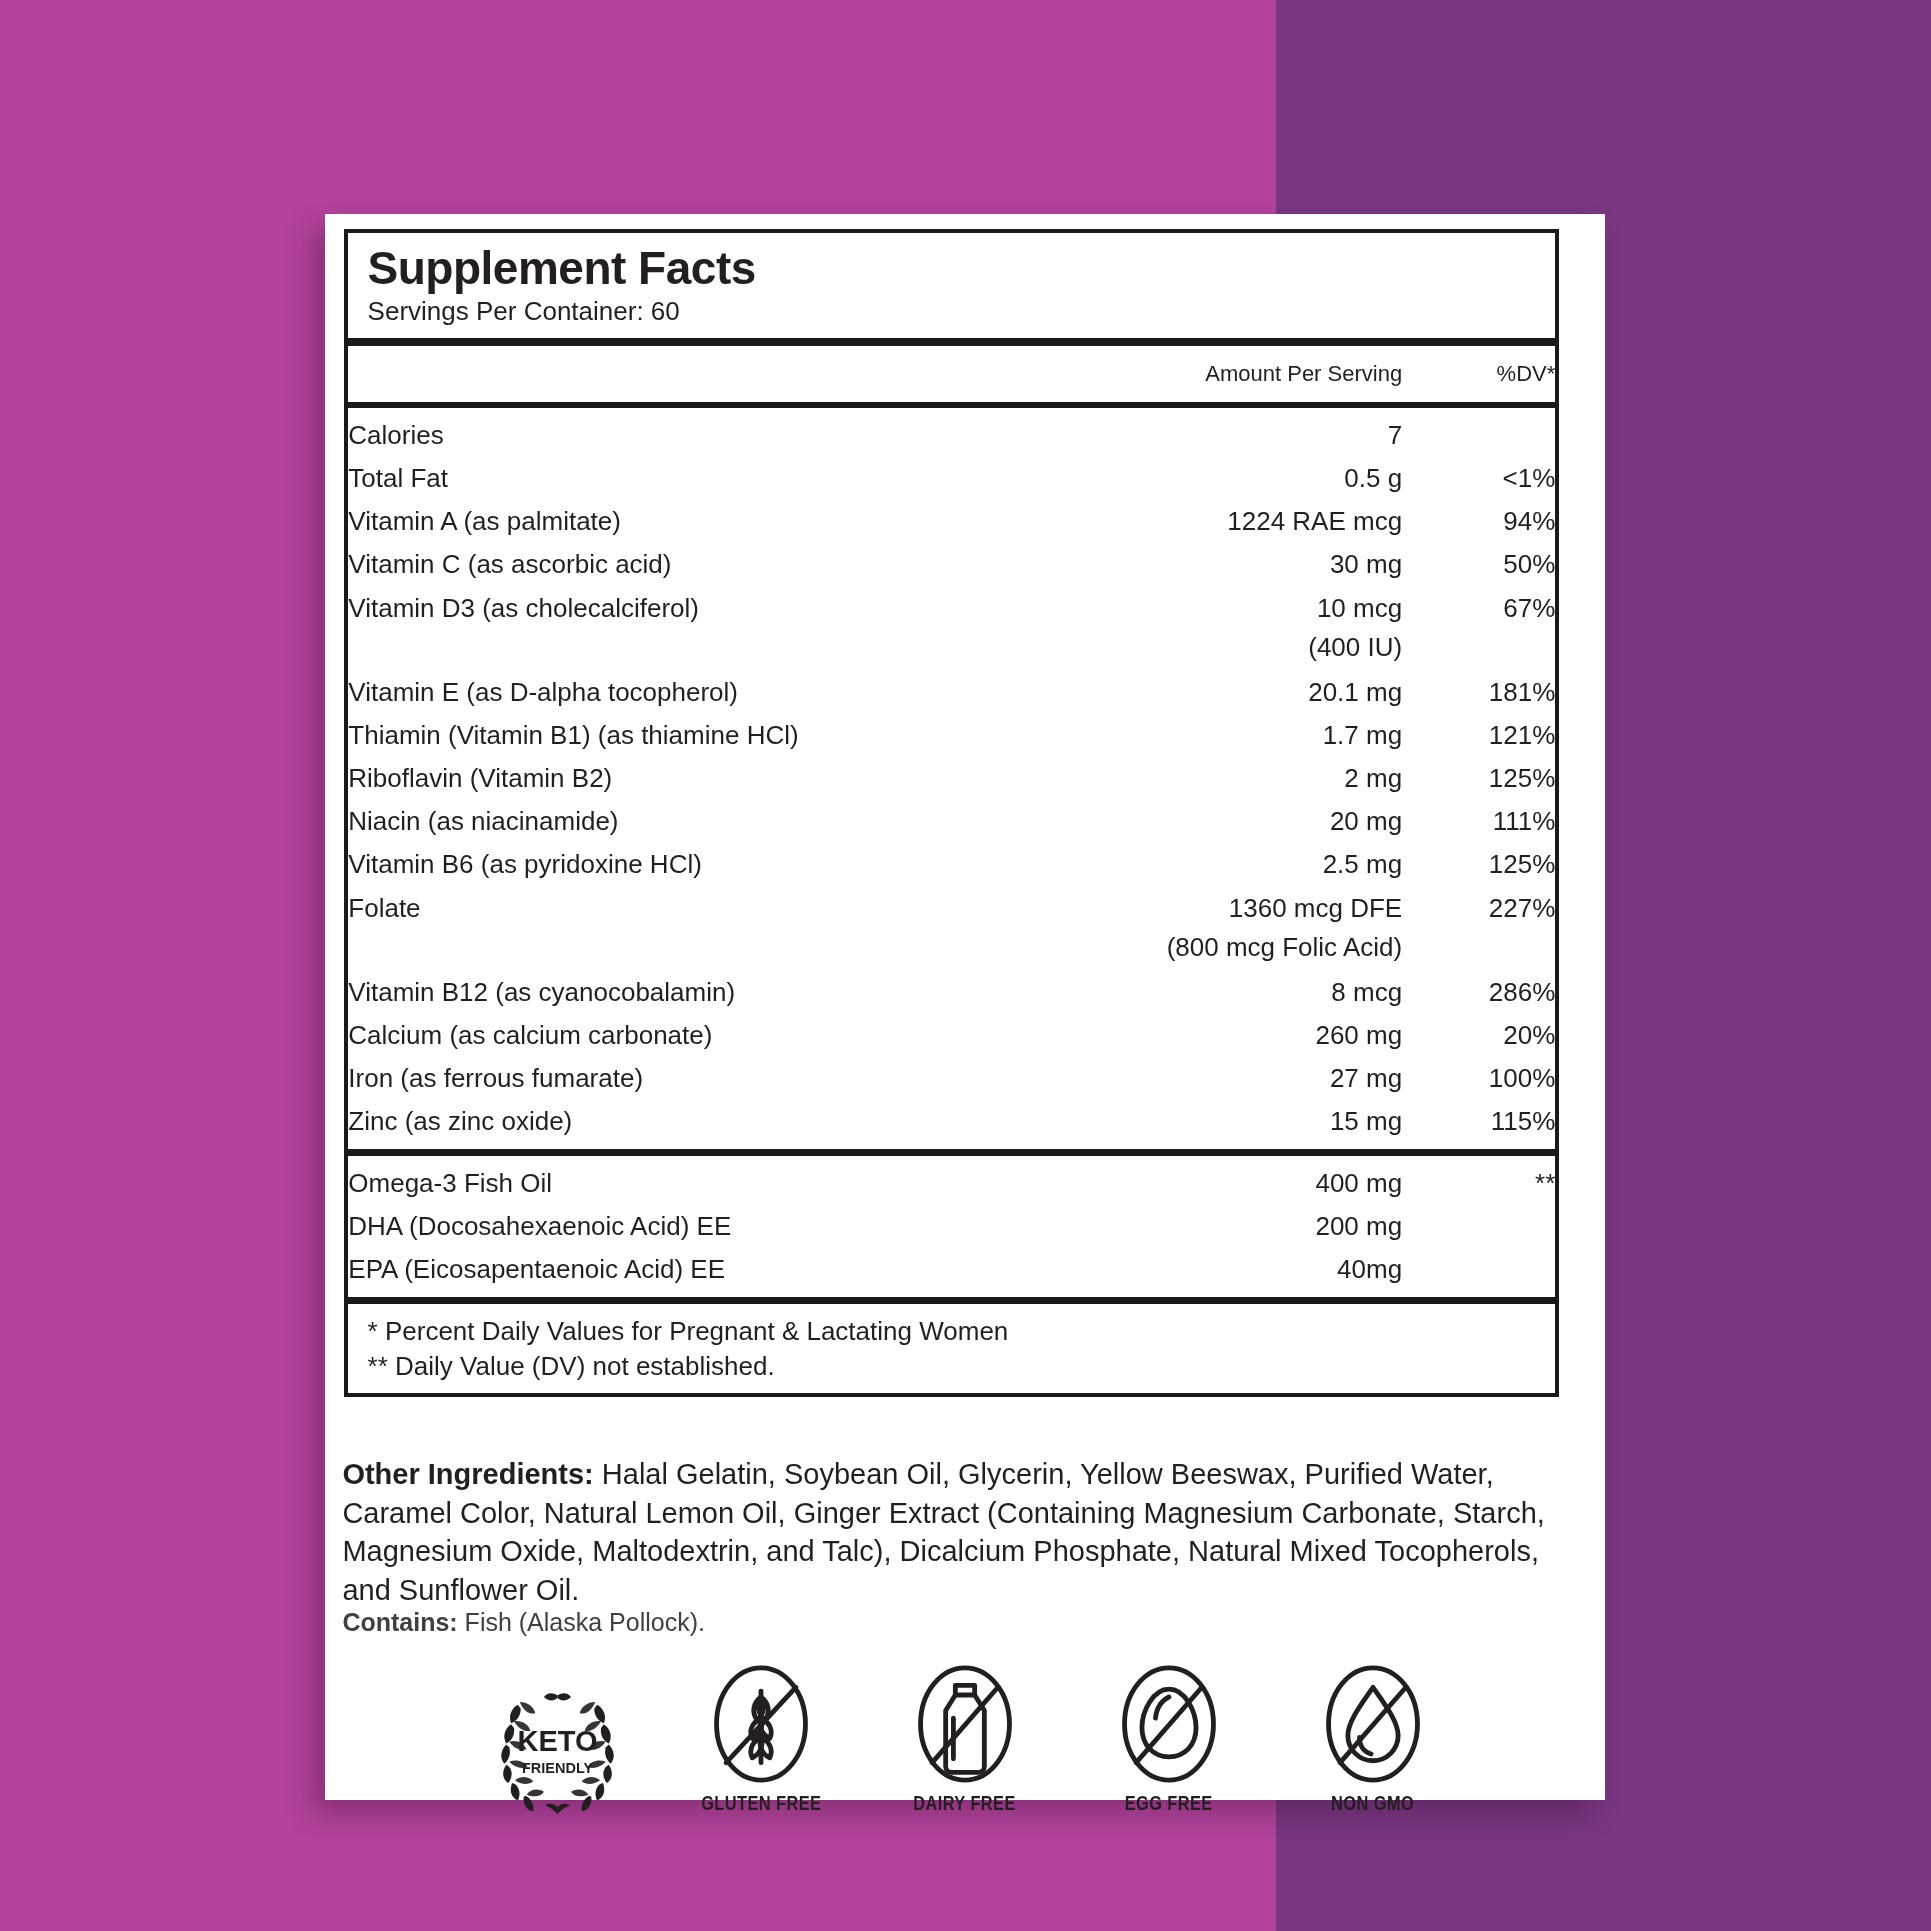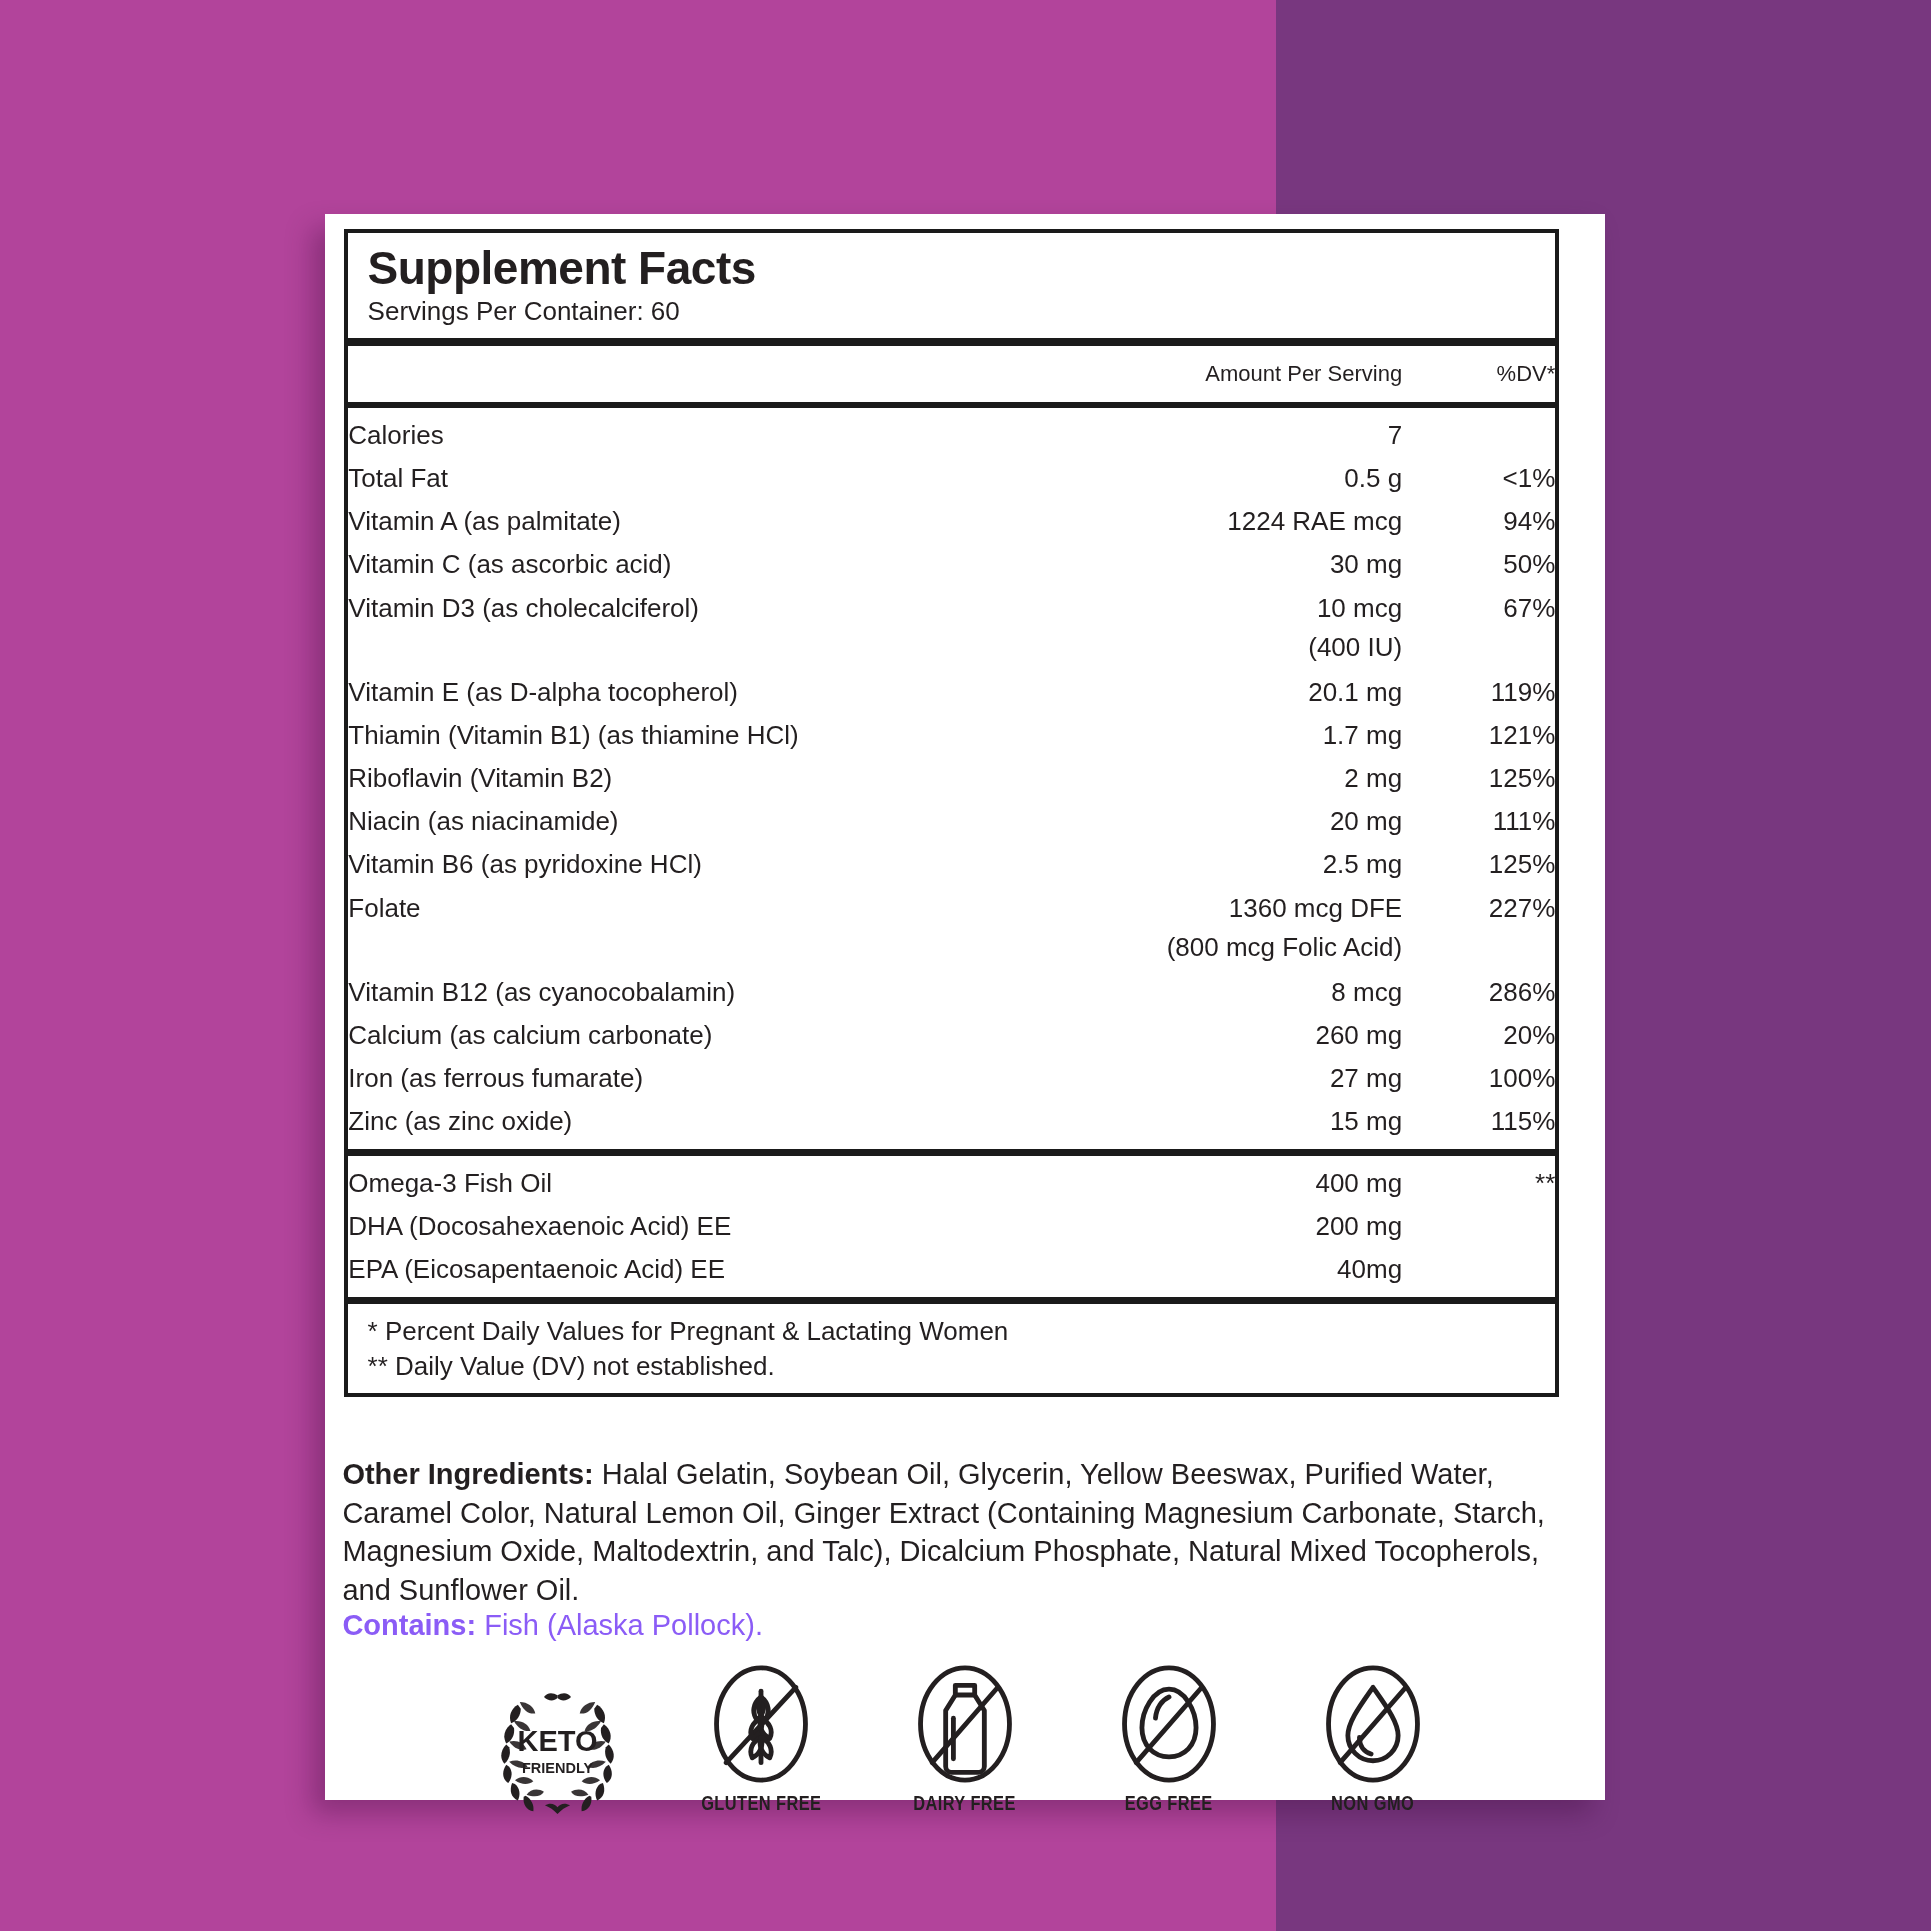--- a/index.html
+++ b/index.html
@@ -64,21 +64,21 @@
   .foot div{font-size:26px;color:#231f20;line-height:1.34;}
 
   
   .other{
     position:absolute;left:17.4px;top:1241px;width:1246px;
     font-size:29px;color:#231f20;line-height:1.33;
   }
   .other b{font-weight:bold;}
   .contains{
     position:absolute;left:17.4px;top:1392px;width:1246px;
-    font-size:29px;color:#8b5cf6;line-height:1.33;
+    font-size:25px;color:#404040;line-height:1.33;
   }
   .contains b{font-weight:bold;}
 
   
   .badges{
     position:absolute;left:0;top:1448px;width:1280px;
     display:flex;justify-content:center;align-items:flex-end;gap:64px;
   }
   .badge{
     width:140px;display:flex;flex-direction:column;
@@ -162,21 +162,21 @@
               <td class="dv">67%</td>
             </tr>
             <tr class="sub">
               <td class="name"></td>
               <td class="amt">(400 IU)</td>
               <td class="dv"></td>
             </tr>
             <tr class="row">
               <td class="name">Vitamin E (as D-alpha tocopherol)</td>
               <td class="amt">20.1 mg</td>
-              <td class="dv">119%</td>
+              <td class="dv">181%</td>
             </tr>
             <tr class="row">
               <td class="name">Thiamin (Vitamin B1) (as thiamine HCl)</td>
               <td class="amt">1.7 mg</td>
               <td class="dv">121%</td>
             </tr>
             <tr class="row">
               <td class="name">Riboflavin (Vitamin B2)</td>
               <td class="amt">2 mg</td>
               <td class="dv">125%</td>

